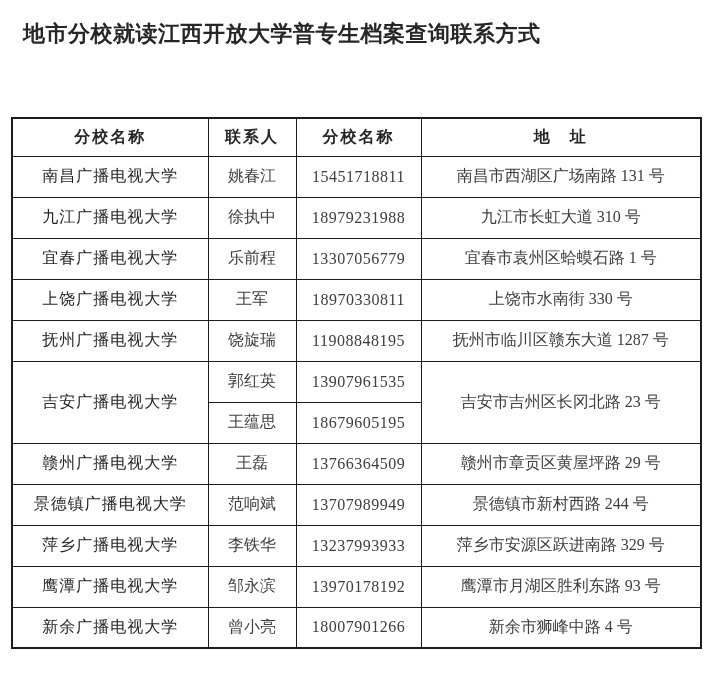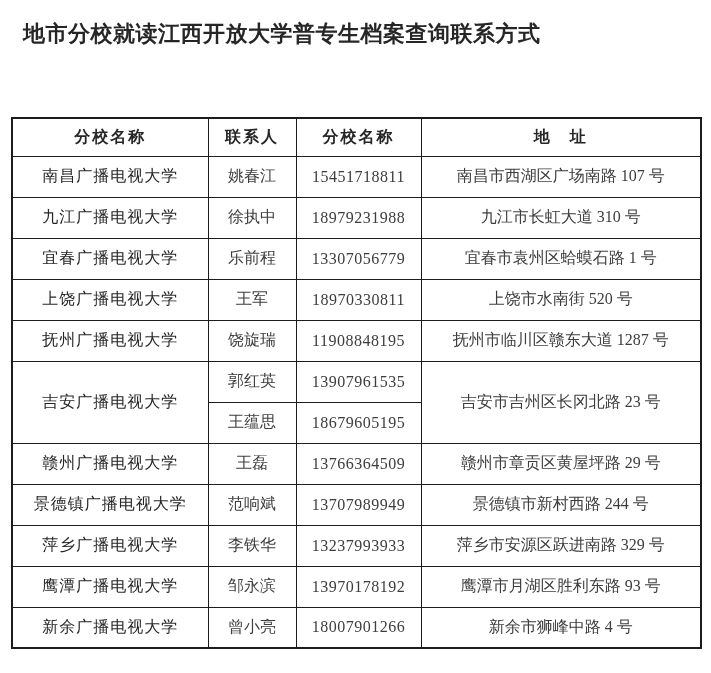--- a/index.html
+++ b/index.html
@@ -72,39 +72,39 @@
       <th>联系人</th>
       <th>分校名称</th>
       <th>地　址</th>
     </tr>
   </thead>
   <tbody id="table-body">
       <tr>
         <td class="school-cell" rowspan="1">南昌广播电视大学</td>
         <td class="name-cell">姚春江</td>
         <td class="phone-cell">15451718811</td>
-        <td class="address-cell" rowspan="1">南昌市西湖区广场南路 107 号</td>
+        <td class="address-cell" rowspan="1">南昌市西湖区广场南路 131 号</td>
       </tr>
       <tr>
         <td class="school-cell" rowspan="1">九江广播电视大学</td>
         <td class="name-cell">徐执中</td>
         <td class="phone-cell">18979231988</td>
         <td class="address-cell" rowspan="1">九江市长虹大道 310 号</td>
       </tr>
       <tr>
         <td class="school-cell" rowspan="1">宜春广播电视大学</td>
         <td class="name-cell">乐前程</td>
         <td class="phone-cell">13307056779</td>
         <td class="address-cell" rowspan="1">宜春市袁州区蛤蟆石路 1 号</td>
       </tr>
       <tr>
         <td class="school-cell" rowspan="1">上饶广播电视大学</td>
         <td class="name-cell">王军</td>
         <td class="phone-cell">18970330811</td>
-        <td class="address-cell" rowspan="1">上饶市水南街 520 号</td>
+        <td class="address-cell" rowspan="1">上饶市水南街 330 号</td>
       </tr>
       <tr>
         <td class="school-cell" rowspan="1">抚州广播电视大学</td>
         <td class="name-cell">饶旋瑞</td>
         <td class="phone-cell">11908848195</td>
         <td class="address-cell" rowspan="1">抚州市临川区赣东大道 1287 号</td>
       </tr>
       <tr>
         <td class="school-cell" rowspan="2">吉安广播电视大学</td>
         <td class="name-cell">郭红英</td>

